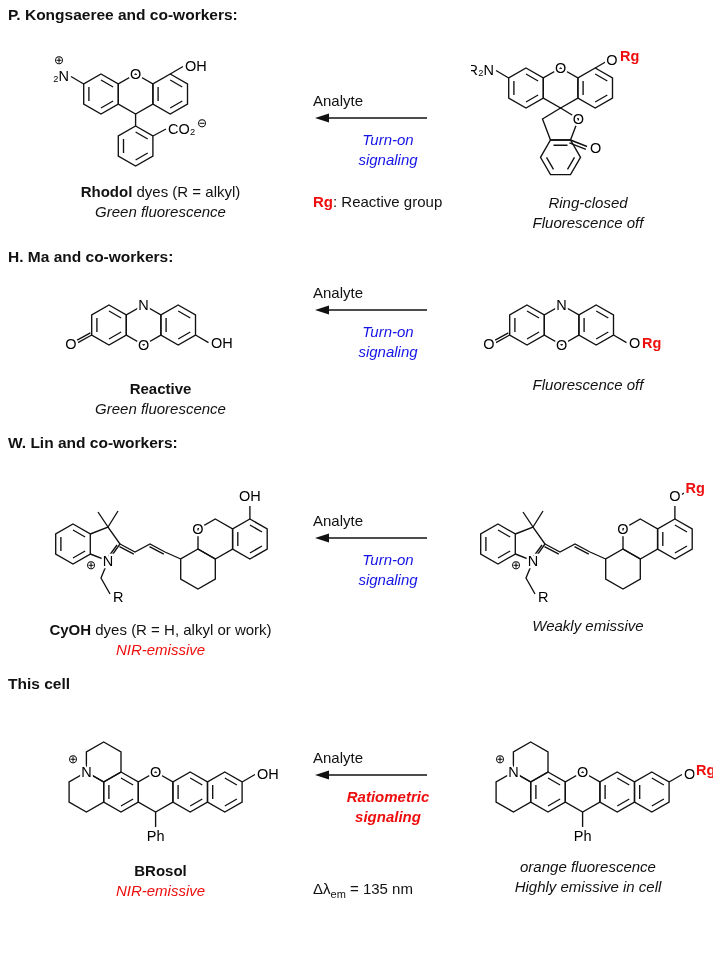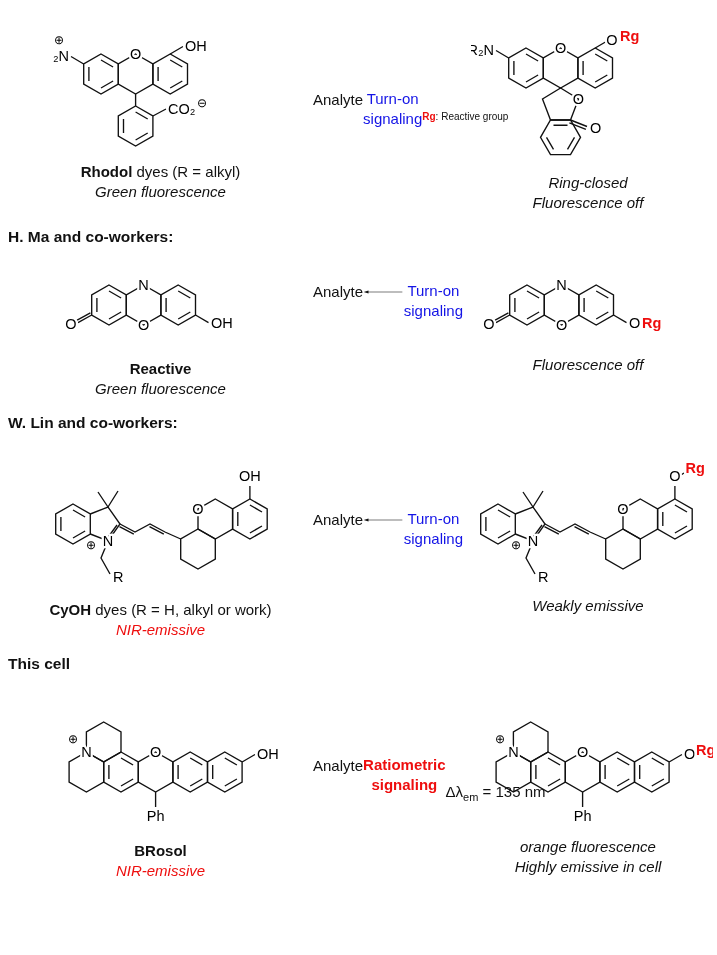--- a/index.html
+++ b/index.html
@@ -7,35 +7,35 @@
   body {
     width: 717px; min-height: 955px;
     color: #111;
     font-family: "Liberation Sans", sans-serif;
   }
   .page { padding: 6px 4px 8px 8px; }
   section { margin-bottom: 16px; }
   h2 { font-size: 15.5px; font-weight: bold; margin-bottom: 2px; }
   .row { display: grid; grid-template-columns: 305px 150px 250px; align-items: start; }
   .col-left, .col-right { text-align: center; }
-  .col-mid { display: flex; flex-direction: row; align-items: center; }
+  .col-mid { display: flex; flex-direction: column; }
   .mid-s1 { padding-top: 66px; }
   .mid-s2 { padding-top: 16px; }
   .mid-s3 { padding-top: 58px; }
   .mid-s4 { padding-top: 54px; }
   svg.chem { display: block; margin: 2px auto 0 auto; }
   .caption { font-size: 15px; margin-top: 4px; line-height: 1.3; }
   .cap-bold { font-weight: bold; }
   .sub { font-style: italic; font-size: 15px; line-height: 1.3; }
   .blue { color: var(--blue, #1414e6); }
   .red  { color: var(--red, #ee0e0e); }
   .analyte { font-size: 15px; margin-bottom: 1px; }
-  .sig { font-size: 15px; text-align: center; line-height: 1.3; margin-top: 17px; }
+  .sig { font-style: italic; font-size: 15px; text-align: center; line-height: 1.3; margin-top: 4px; }
   .sig.bold { font-weight: bold; }
-  .legend { font-size: 10px; margin-top: 32px; white-space: nowrap; }
+  .legend { font-size: 15px; margin-top: 24px; white-space: nowrap; }
   .note { font-size: 15px; margin-top: 54px; white-space: nowrap; }
   .note sub { font-size: 11px; }
   .arrow-svg line { stroke: #111; stroke-width: 1.6; }
   .arrow-svg polygon { fill: #111; stroke: none; }
   .chem { fill: none; stroke: #111; stroke-width: 1.35; }
   .chem text {
     font-family: "Liberation Sans", sans-serif;
     font-size: 14.5px; font-weight: normal;
     fill: #000; stroke: #fff; stroke-width: 4.5px; paint-order: stroke;
   }
@@ -53,20 +53,21 @@
     <g id="hexa">
       <path d="M0,-20 L17.3,-10 L17.3,10 L0,20 L-17.3,10 L-17.3,-10 Z"></path>
       <path d="M0,-14 L12.1,-7 M12.1,7 L0,14 M-12.1,7 L-12.1,-7"></path>
     </g>
   </defs>
 </svg>
 
 <div class="page">
 
   <section>
+    <h2>P. Kongsaeree and co-workers:</h2>
     <div class="row">
 
       <div class="col-left">
         <svg class="chem" width="215" height="150" viewBox="0 0 215 150">
           <g>
             <use href="#hexa" x="48" y="66"></use>
             <use href="#hex" x="82.6" y="66"></use>
             <use href="#hexa" x="117.2" y="66"></use>
             <use href="#hexa" x="82.6" y="118"></use>
           </g>

